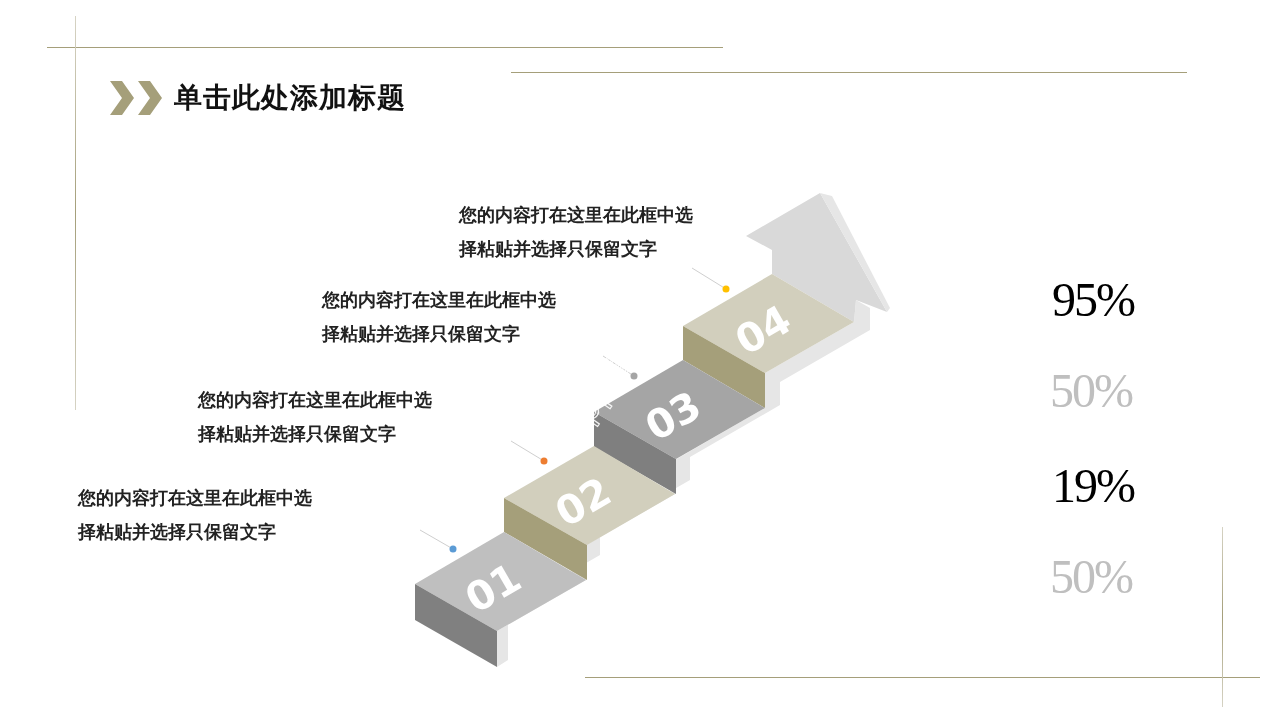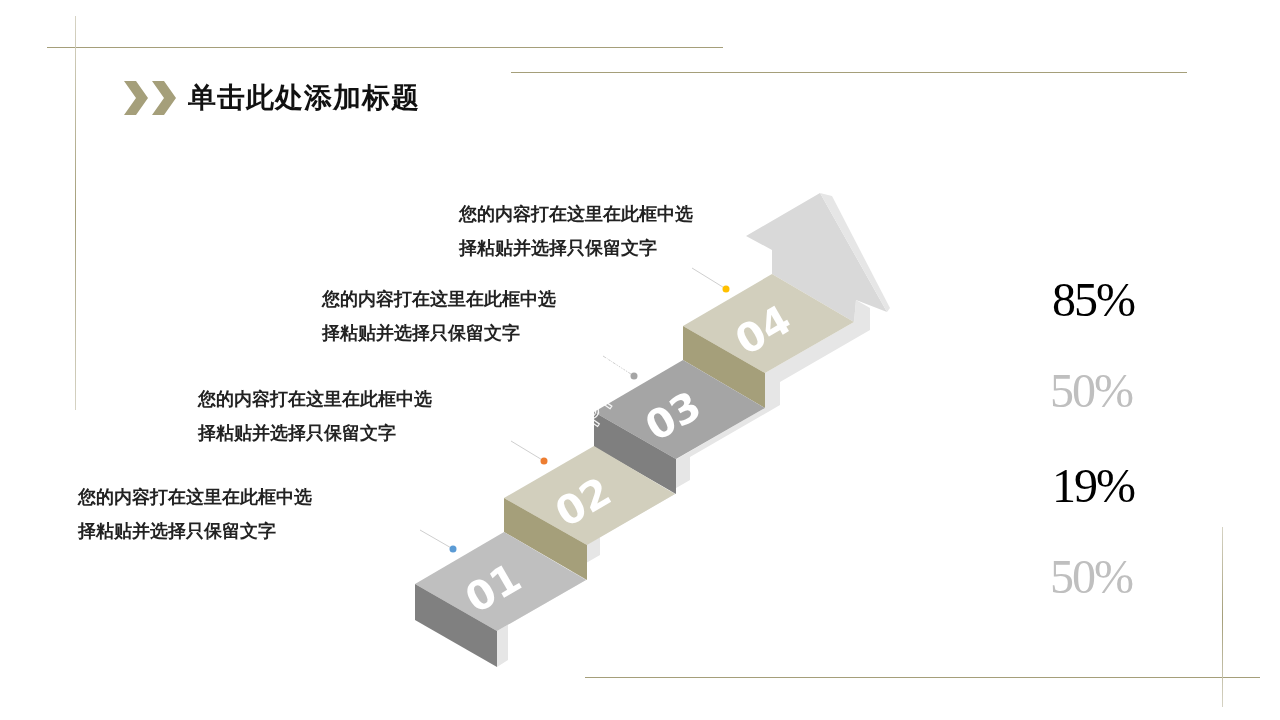--- a/index.html
+++ b/index.html
@@ -1,23 +1,23 @@
 <!DOCTYPE html>
 <html><head>
 <meta charset="utf-8">
 <style>
   html, body { margin: 0; padding: 0; }
   body { width: 1280px; height: 720px; background: #ffffff; position: relative; overflow: hidden;
          font-family: "DejaVu Sans", sans-serif; }
   .line { position: absolute; background: #a59f7a; }
-  .title-wrap { position: absolute; left: 124px; top: 78px; height: 40px; display: flex; align-items: center; }
+  .title-wrap { position: absolute; left: 110px; top: 78px; height: 40px; display: flex; align-items: center; }
   .title { font-size: 28px; font-weight: bold; color: #111; margin-left: 12px; letter-spacing: 1px;
            font-family: "DejaVu Sans", sans-serif; }
   .desc { position: absolute; font-size: 18px; line-height: 34px; color: #222; font-weight: bold;
-          font-family: Liberation Mono, monospace; white-space: nowrap; }
+          font-family: Liberation Serif, serif; white-space: nowrap; }
   .pct { position: absolute; font-family: "Liberation Serif", serif; font-size: 48px; letter-spacing: -2px; line-height: 1; }
   svg.stairs { position: absolute; left: 0; top: 0; }
   .stepnum { font-family: "DejaVu Sans", sans-serif; font-weight: bold; font-size: 40px; fill: #ffffff; }
   .wm { font-family: "DejaVu Sans", sans-serif; font-size: 34px; fill: none; stroke: #ffffff; stroke-width: 1.2; opacity: 0.9; }
 </style>
 </head>
 <body>
 
 <div class="line" style="left:47px;top:47px;width:676px;height:1px;"></div>
 <div class="line" style="left:511px;top:72px;width:676px;height:1px;"></div>
@@ -98,16 +98,16 @@
 </div>
 <div class="desc" style="left:198px;top:383px;">
   <div>您的内容打在这里在此框中选</div>
   <div>择粘贴并选择只保留文字</div>
 </div>
 <div class="desc" style="left:78px;top:481px;">
   <div>您的内容打在这里在此框中选</div>
   <div>择粘贴并选择只保留文字</div>
 </div>
 
-<div class="pct" style="left:1052px;top:276px;color:#000;">85%</div>
+<div class="pct" style="left:1052px;top:276px;color:#000;">95%</div>
 <div class="pct" style="left:1050px;top:367px;color:#bfbfbf;">50%</div>
 <div class="pct" style="left:1052px;top:462px;color:#000;">19%</div>
 <div class="pct" style="left:1050px;top:553px;color:#bfbfbf;">50%</div>
 
 </body></html>

